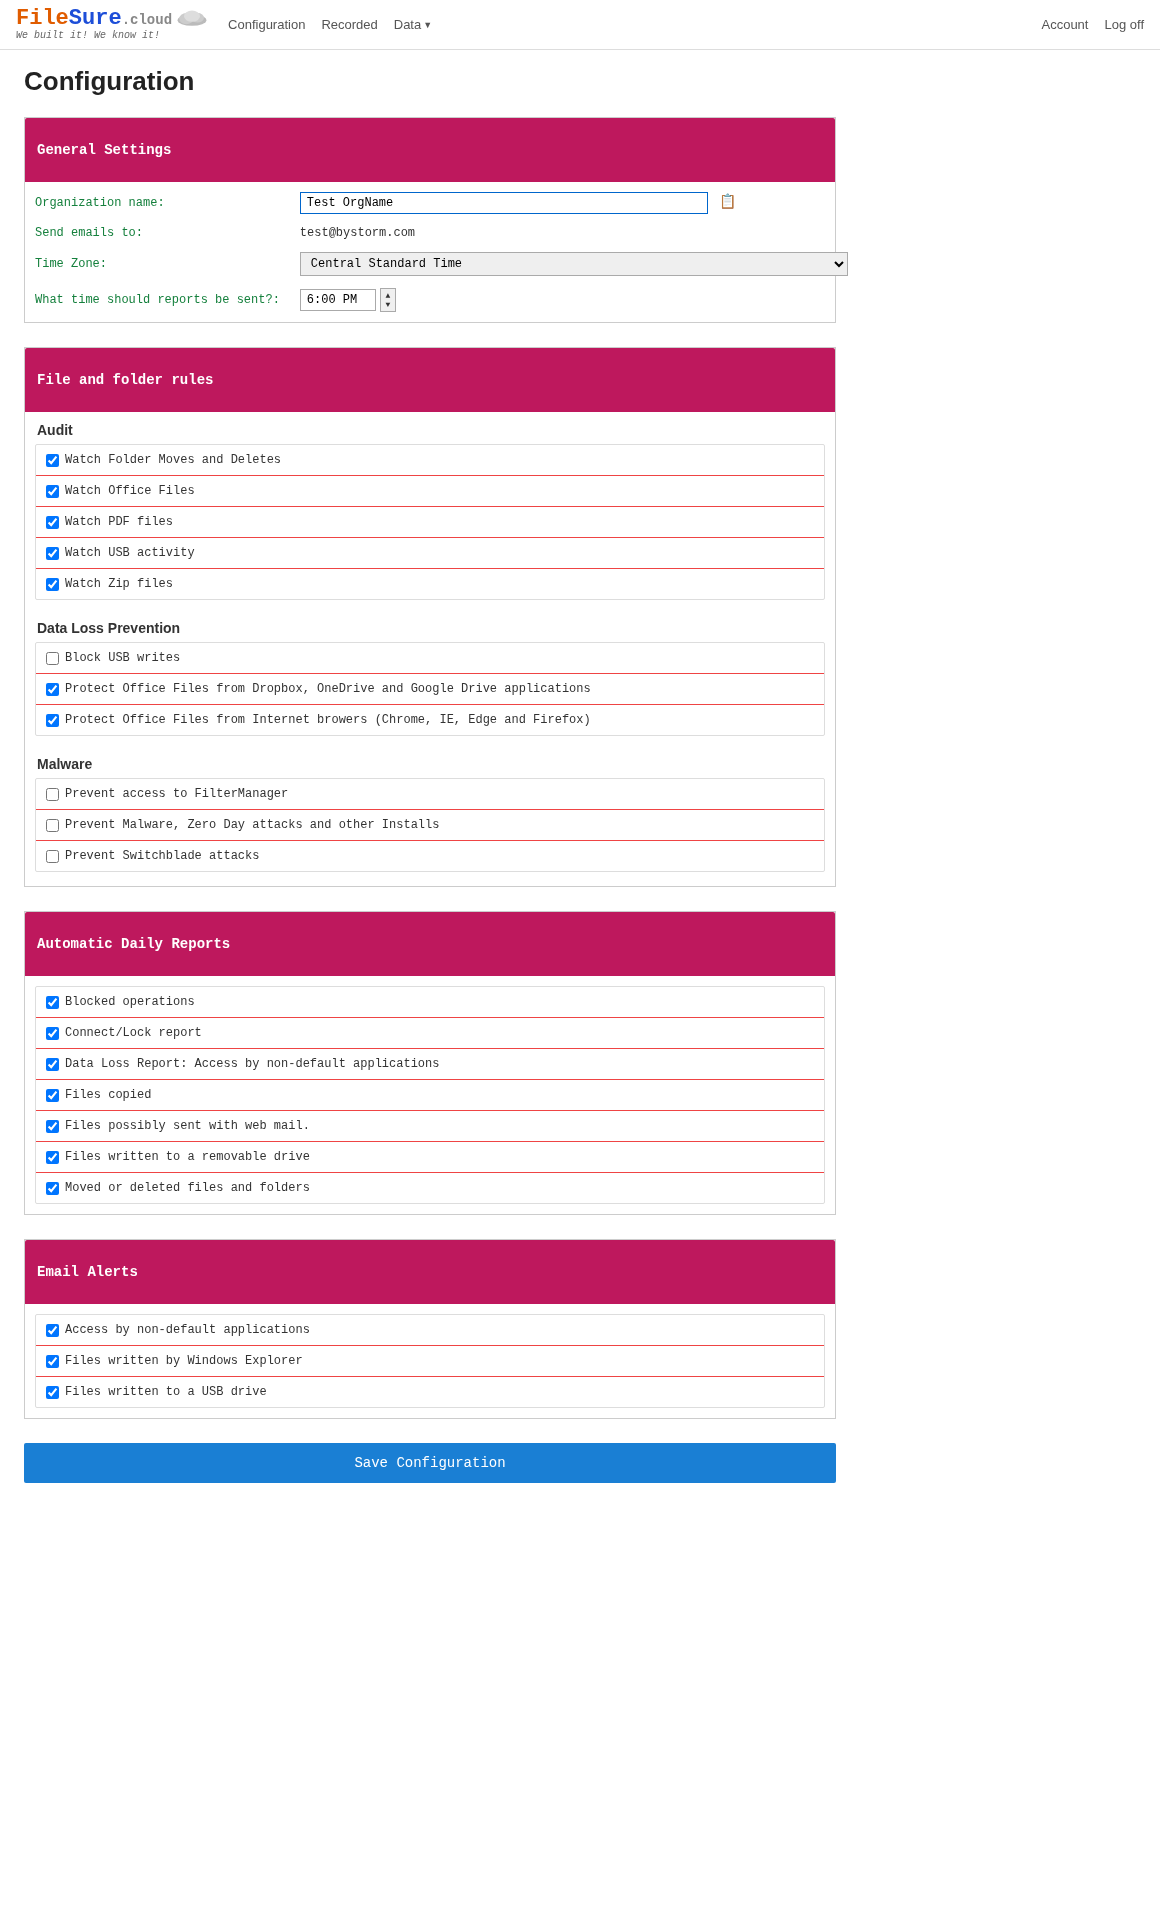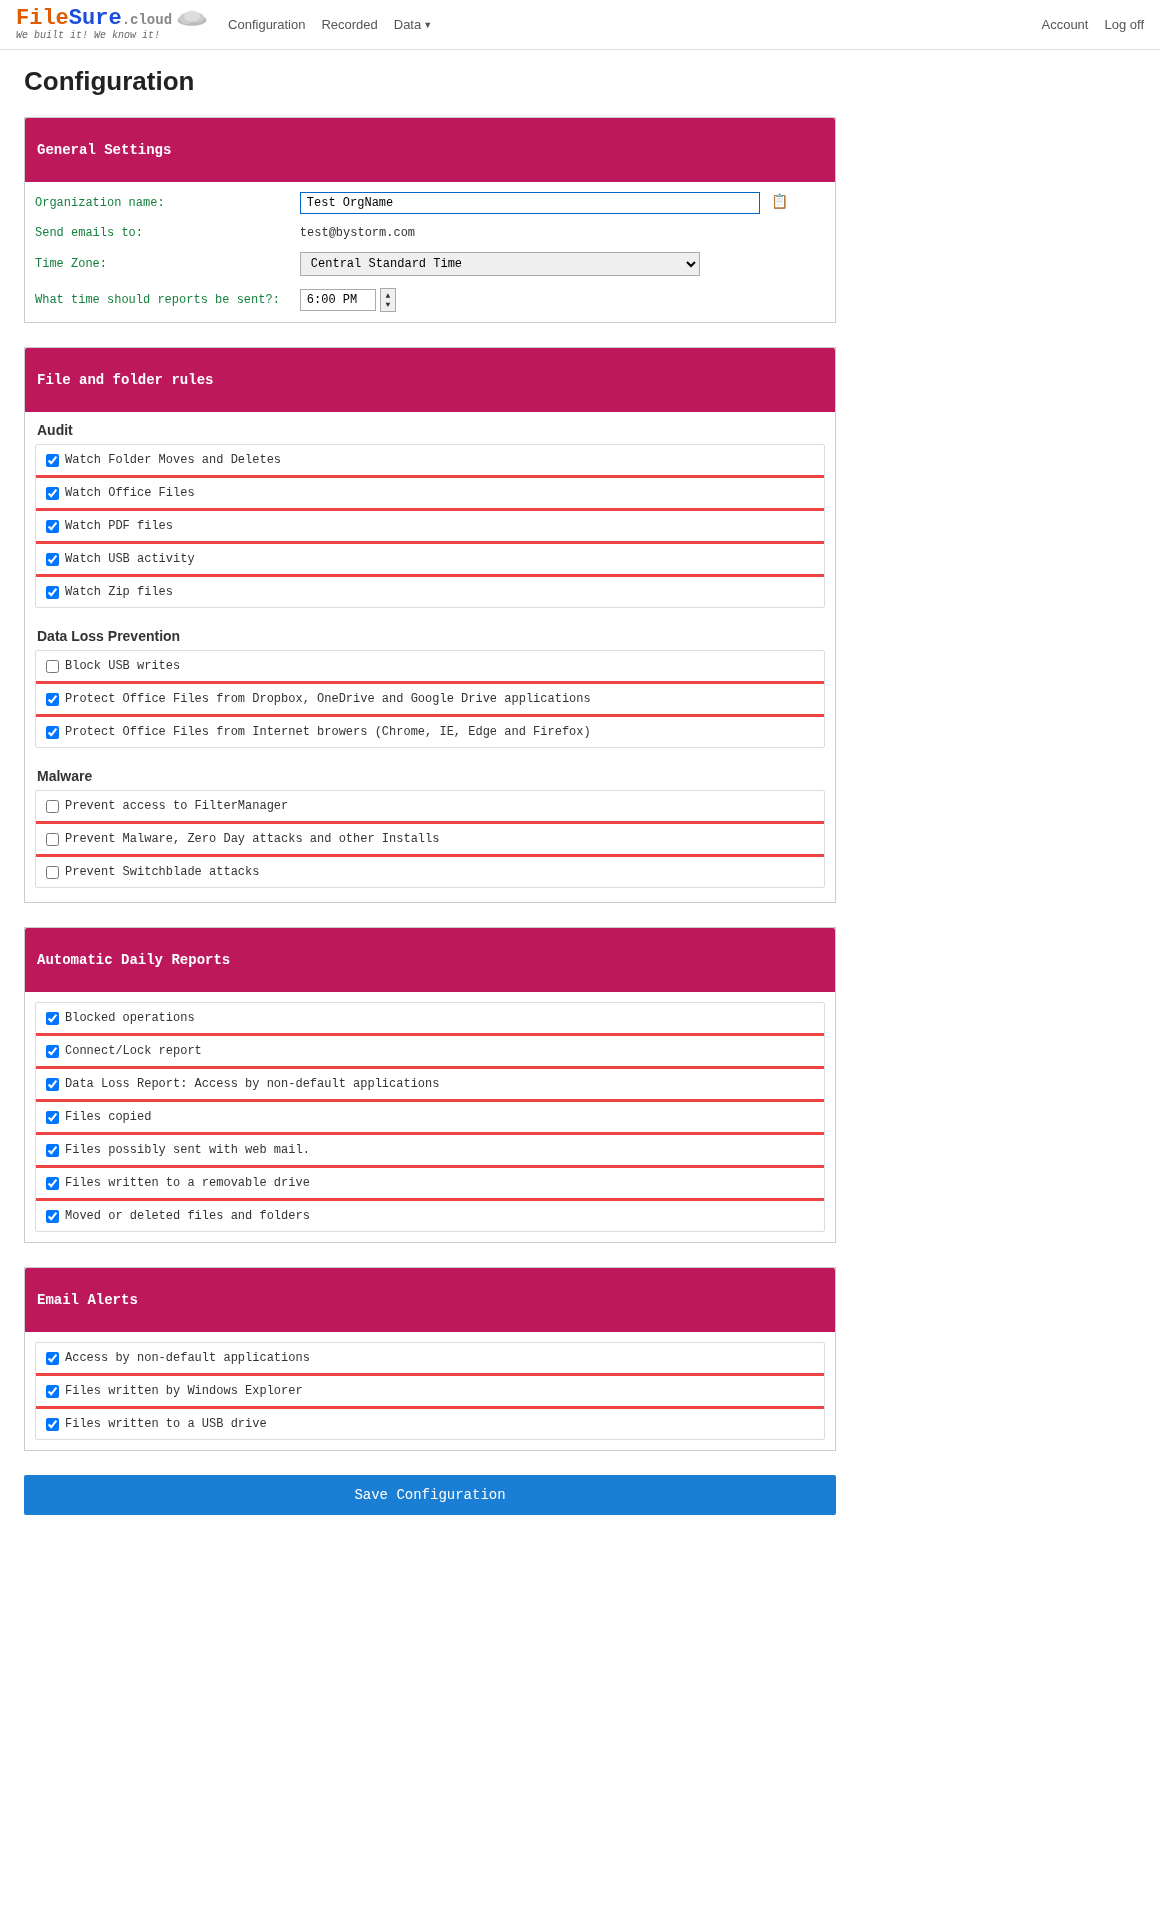--- a/index.html
+++ b/index.html
@@ -99,21 +99,21 @@
       padding: 3px 6px;
       font-size: 12px;
       font-family: 'Courier New', Courier, monospace;
       width: 460px;
     }
     .settings-table select {
       border: 1px solid #aaa;
       padding: 3px 6px;
       font-size: 12px;
       font-family: 'Courier New', Courier, monospace;
-      width: 400px;
+      width: 548px;
     }
     .time-input-wrapper {
       display: flex;
       align-items: center;
       gap: 4px;
     }
     .time-input-wrapper input[type="text"] {
       width: 80px;
     }
     .minutes-wrapper {
@@ -145,21 +145,21 @@
     }
     .checkbox-list {
       border: 1px solid #ddd;
       margin: 0 10px 10px;
       border-radius: 2px;
     }
     .checkbox-item {
       display: flex;
       align-items: center;
       padding: 8px 10px;
-      border-bottom: 3px solid #ef4444;
+      border-bottom: 1px solid #ef4444;
       font-size: 12px;
       font-family: 'Courier New', Courier, monospace;
     }
     .checkbox-item:last-child {
       border-bottom: none;
     }
     .checkbox-item input[type="checkbox"] {
       margin-right: 6px;
       width: 13px;
       height: 13px;
@@ -230,21 +230,21 @@
   <h1 class="page-title">Configuration</h1>
 
   <div class="section-box">
     <div class="section-header">General Settings</div>
     <div class="settings-inner">
       <table class="settings-table">
         <tbody>
             <tr>
           <td>Organization name:</td>
           <td>
-            <input type="text" style="width: 460px; border: 1px solid rgb(0, 102, 204);" value="Test OrgName">
+            <input type="text" style="width: 408px; border: 1px solid rgb(0, 102, 204);" value="Test OrgName">
             <span style="margin-left:4px;font-size:14px;color:#666;">📋</span>
           </td>
         </tr>
         <tr>
           <td>Send emails to:</td>
           <td>
             <span class="inline-email">test@bystorm.com</span>
           </td>
         </tr>
         <tr>

